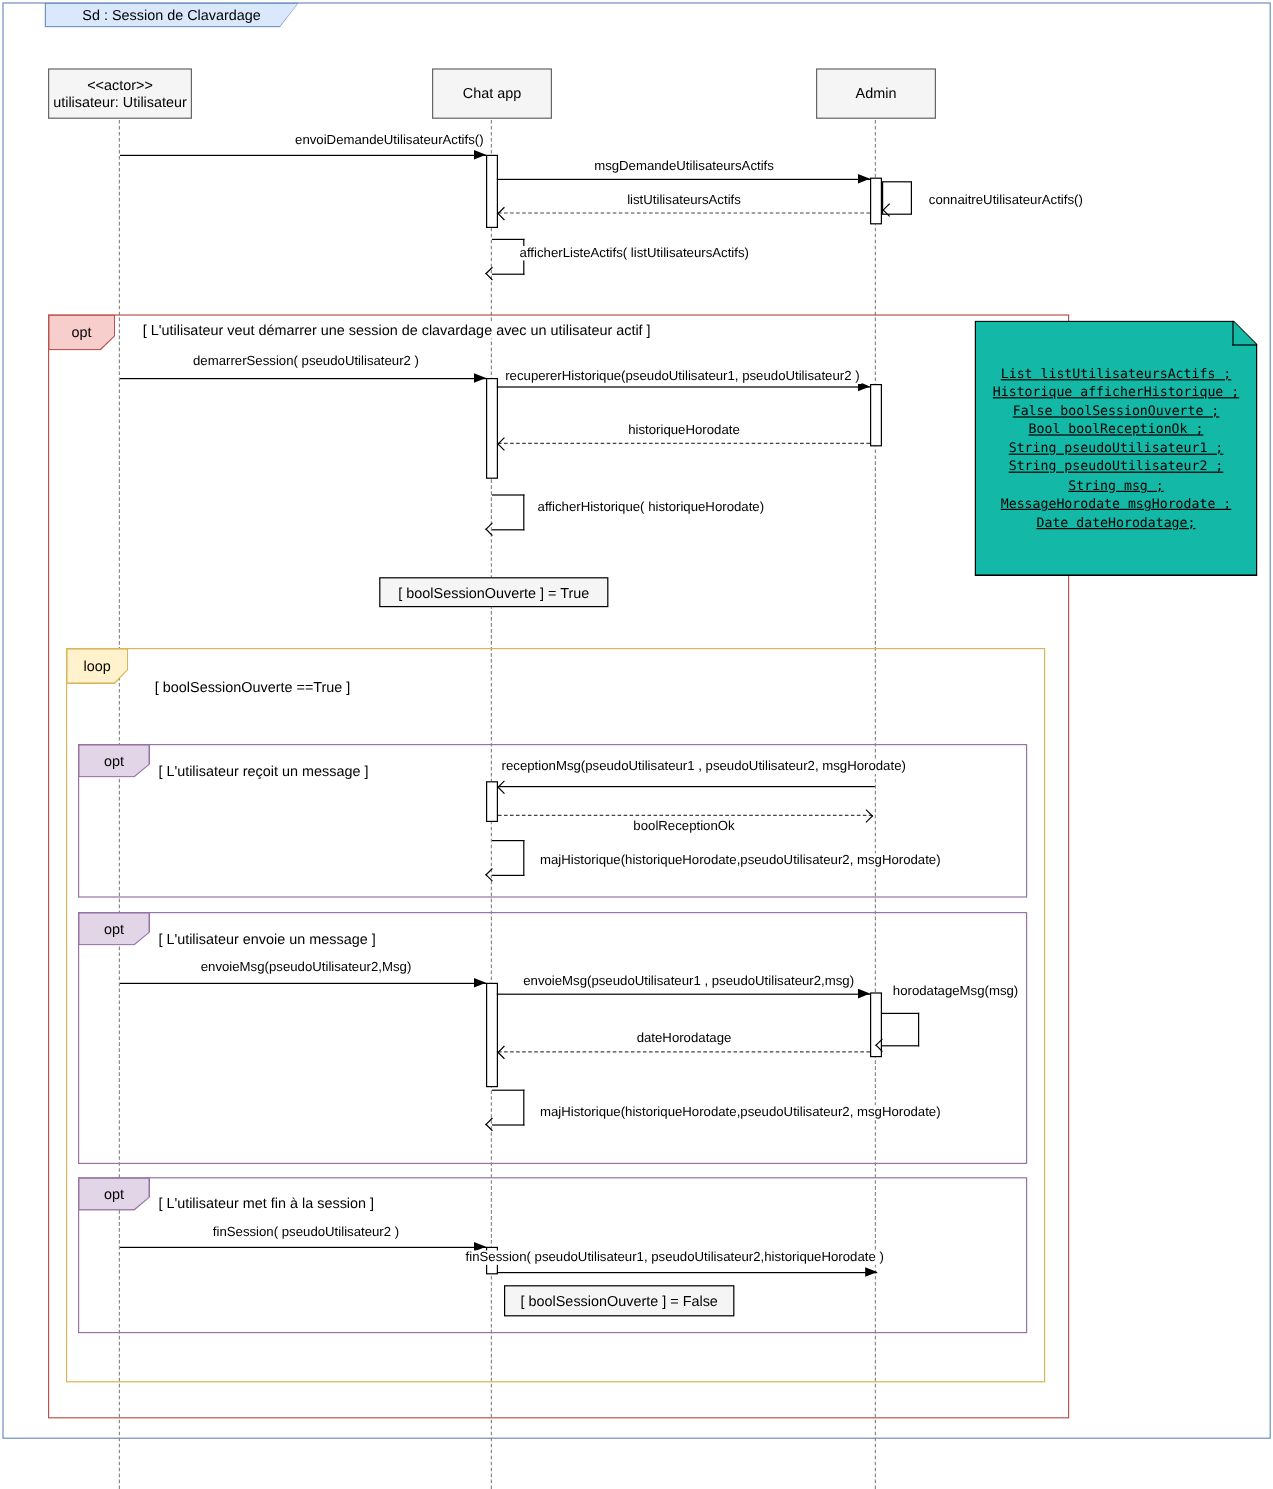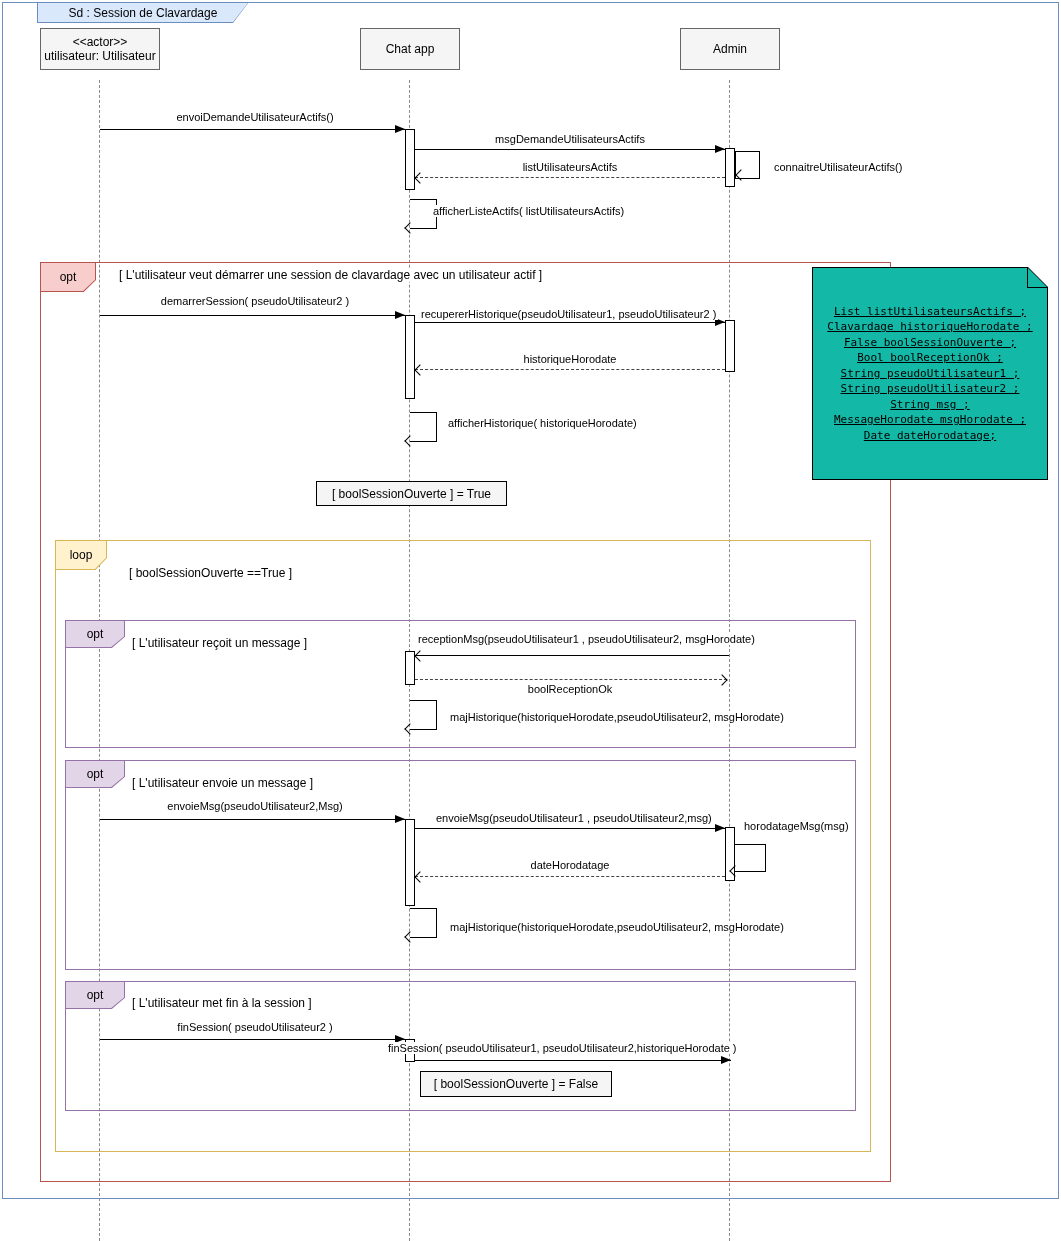--- a/index.html
+++ b/index.html
@@ -10,21 +10,21 @@
   .frame{position:absolute;left:2px;top:2px;width:1055px;height:1195px;border:1px solid #6c8ebf;}
   .tab{position:absolute;left:37px;top:2px;width:212px;height:21px;background:#6c8ebf;
        clip-path:polygon(0 0,100% 0,calc(100% - 16px) 100%,0 100%);z-index:6;}
   .tab .fill{position:absolute;inset:1px;background:#dae8fc;display:flex;align-items:center;justify-content:center;
        clip-path:polygon(0 0,100% 0,calc(100% - 15px) 100%,0 100%);font-size:12px;}
 
   
   .lifeline{position:absolute;top:80px;height:1161px;width:0;border-left:1px dashed #8a8a8a;z-index:1;}
 
   
-  .head{position:absolute;top:28px;height:40px;background:#f5f5f5;border:1px solid #666;
+  .head{position:absolute;top:57px;height:40px;background:#f5f5f5;border:1px solid #666;
         display:flex;flex-direction:column;align-items:center;justify-content:center;
         font-size:12px;line-height:14px;z-index:4;text-align:right;}
 
   
   .frag{position:absolute;border:1px solid;z-index:2;}
   .pent{position:absolute;z-index:5;}
   .pent .fill{position:absolute;inset:1px;display:flex;align-items:center;justify-content:center;
         font-size:12px;clip-path:polygon(0 0,100% 0,100% 60%,78% 100%,0 100%);}
   .pent{clip-path:polygon(0 0,100% 0,100% 60%,78% 100%,0 100%);}
   .guard{position:absolute;font-size:12px;white-space:nowrap;background:#fff;padding:0 3px;z-index:5;}
@@ -98,21 +98,21 @@
 
   <div class="frag" style="left:40px;top:262px;width:849px;height:918px;border-color:#b85450;"></div>
   <div class="pent" style="left:40px;top:262px;width:56px;height:30px;background:#b85450;">
     <div class="fill" style="background:#f8cecc;">opt</div>
   </div>
   <div class="guard" style="left:116px;top:268px;">[ L'utilisateur veut démarrer une session de clavardage avec un utilisateur actif ]</div>
 
   <div class="note">
     <div class="paper">
       <div class="line">List listUtilisateursActifs ;</div>
-      <div class="line">Clavardage historiqueHorodate ;</div>
+      <div class="line">Historique afficherHistorique ;</div>
       <div class="line">False boolSessionOuverte ;</div>
       <div class="line">Bool boolReceptionOk ;</div>
       <div class="line">String pseudoUtilisateur1 ;</div>
       <div class="line">String pseudoUtilisateur2 ;</div>
       <div class="line">String msg ;</div>
       <div class="line">MessageHorodate msgHorodate ;</div>
       <div class="line">Date dateHorodatage;</div>
     </div>
     <div class="fold"></div>
   </div>
@@ -151,21 +151,21 @@
   <div class="nest" style="left:735px;top:151px;width:23px;height:26px;"></div>
   <div class="ret-chev" style="left:737px;top:171px;"></div>
 
   <div class="act" style="left:725px;top:320px;height:50px;"></div>
 
   <div class="act" style="left:725px;top:827px;height:52px;"></div>
   <div class="selfmsg" style="left:735px;top:844px;width:30px;height:26px;">
     <div class="chev-l"></div>
   </div>
 
-  <div class="lbl center" style="left:105px;top:111px;width:300px;"><span>envoiDemandeUtilisateurActifs()</span></div>
+  <div class="lbl center" style="left:105px;top:111px;width:300px;text-align:right;"><span>envoiDemandeUtilisateurActifs()</span></div>
   <div class="arrow" style="left:100px;top:125px;width:305px;">
     <div class="line"></div>
       <div class="tri-r"></div>
   </div>
 
   <div class="lbl center" style="left:420px;top:133px;width:300px;"><span>msgDemandeUtilisateursActifs</span></div>
   <div class="arrow" style="left:414px;top:145px;width:311px;">
     <div class="line"></div>
       <div class="tri-r"></div>
   </div>

